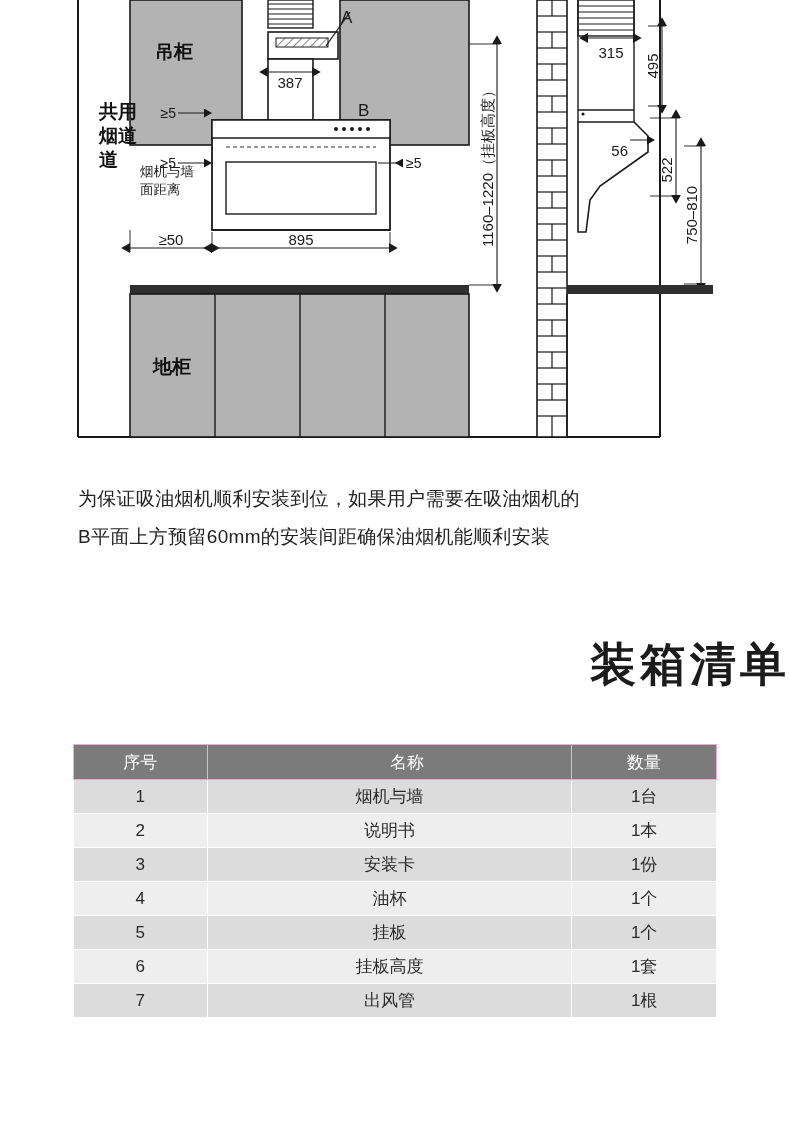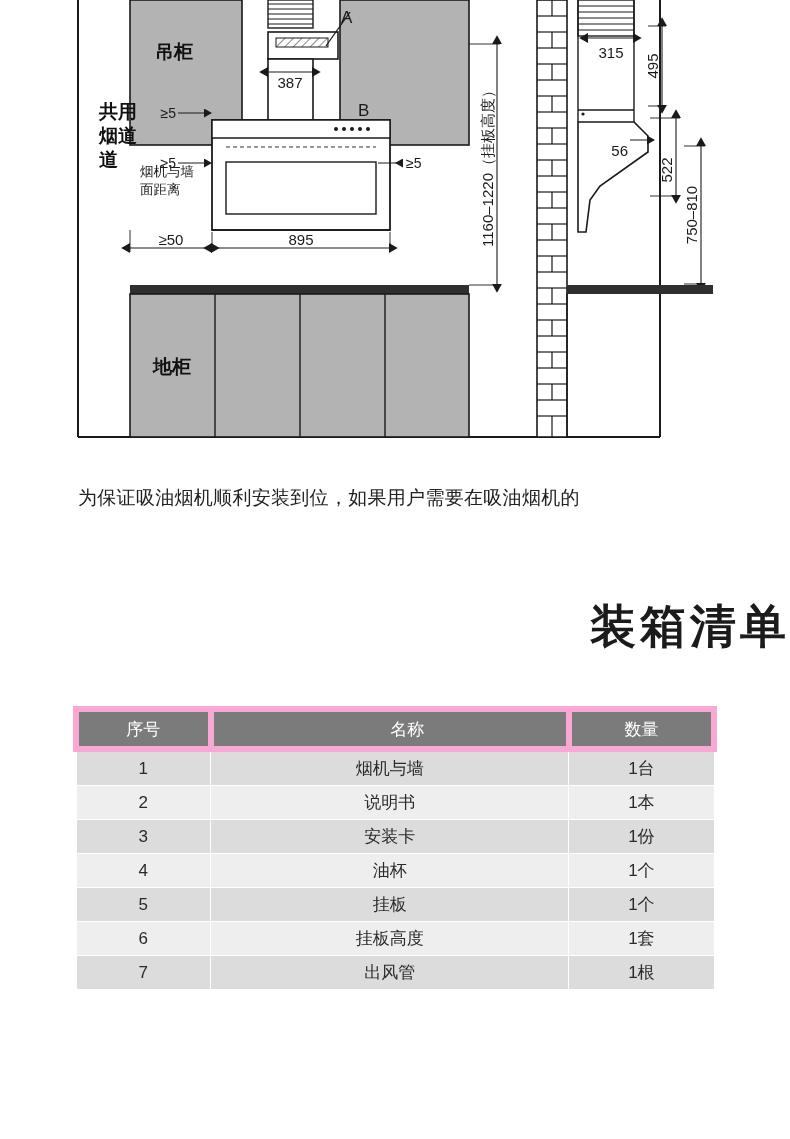--- a/index.html
+++ b/index.html
@@ -26,21 +26,20 @@
     display: block;
   }
 
   
   .note-block {
     margin: 30px 78px 0 78px;
     font-size: 19px;
     line-height: 38px;
     color: #222;
     letter-spacing: 0.3px;
-    font-family: Liberation Mono, monospace;
   }
   .note-line {
     display: block;
     white-space: nowrap;
   }
 
   
   .section-title {
     text-align: right;
     font-size: 46px;
@@ -55,21 +54,21 @@
     margin: 48px auto 0 auto;
     width: 644px;
     border-collapse: collapse;
     font-size: 17px;
   }
   .packing-table th {
     background: #7b7b7b;
     color: #ffffff;
     font-weight: normal;
     height: 32px;
-    border: 6px solid #f9a8d4;
+    border: 1px solid #f9a8d4;
   }
   .packing-table td {
     height: 31px;
     text-align: center;
     border: 1px solid #ffffff;
     color: #2a2a2a;
   }
   .packing-table tr.odd td { background: #dcdcdc; }
   .packing-table tr.even td { background: #eeeeee; }
   .col-no { width: 140px; }
@@ -298,20 +297,21 @@
       <text x="697" y="215" text-anchor="middle" transform="rotate(-90 697 215)" font-family="Liberation Sans, sans-serif" font-size="15" fill="#1a1a1a">750–810</text>
     </g>
 
     <rect x="567" y="285" width="146" height="9" fill="#2f2f2f"></rect>
     <line x1="567" y1="294" x2="567" y2="437" stroke="#1a1a1a" stroke-width="1.4"></line>
   </svg>
 </div>
 
 <div class="note-block">
   <span class="note-line">为保证吸油烟机顺利安装到位，如果用户需要在吸油烟机的</span>
+  <span class="note-line">B平面上方预留60mm的安装间距确保油烟机能顺利安装</span>
 </div>
 
 <div class="section-title">装箱清单</div>
 
 <table class="packing-table">
   <thead>
     <tr>
       <th class="col-no">序号</th>
       <th class="col-name">名称</th>
       <th class="col-qty">数量</th>

